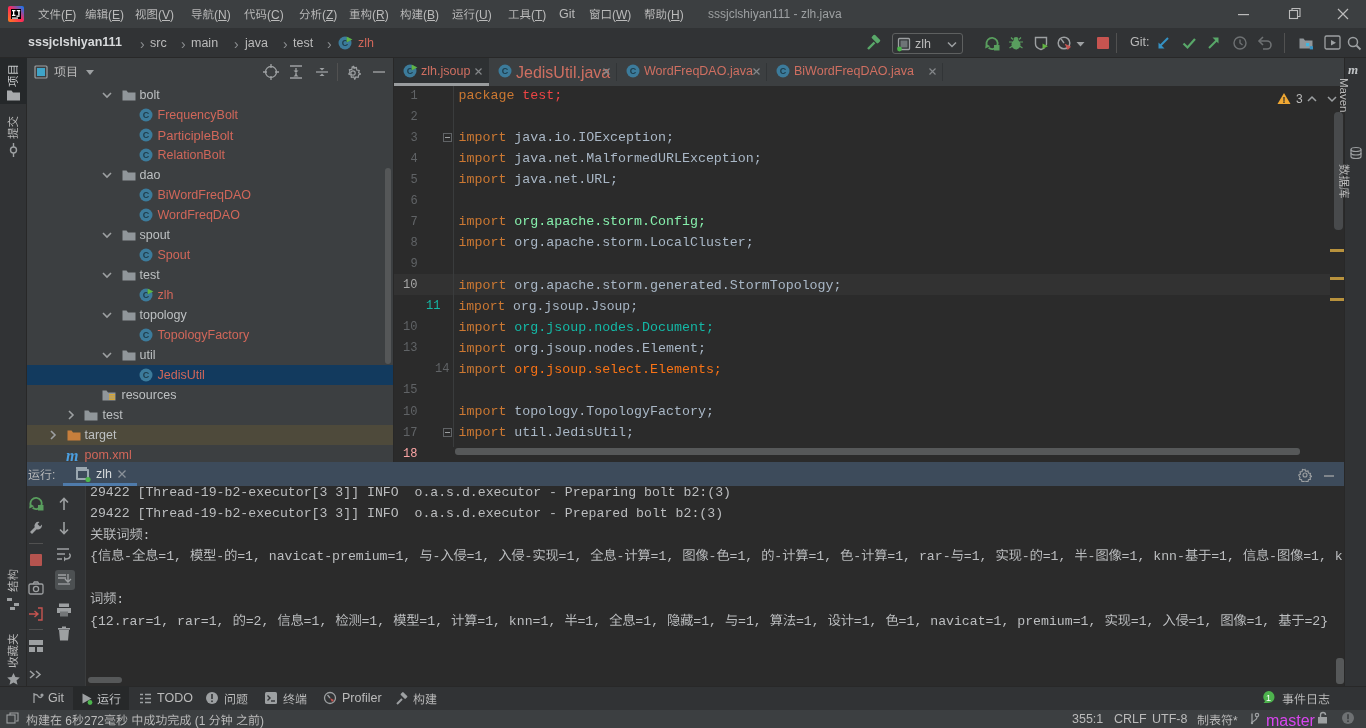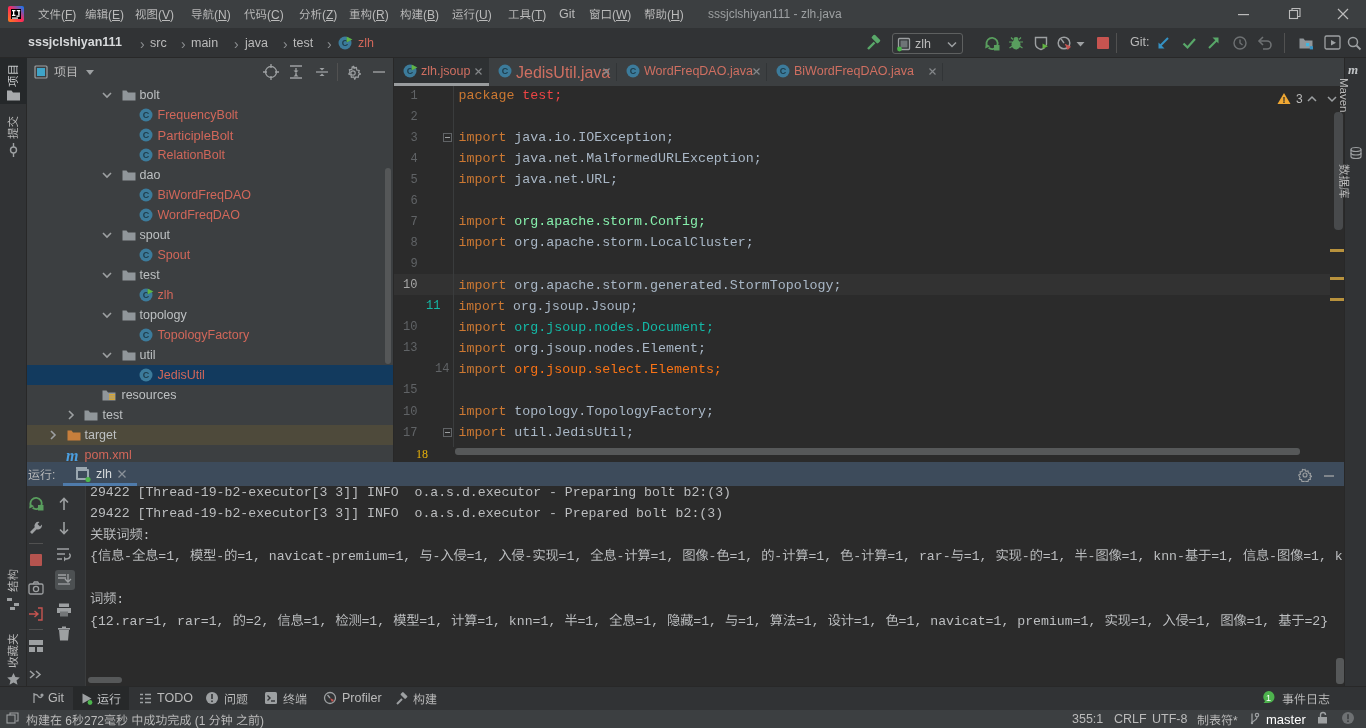--- a/index.html
+++ b/index.html
@@ -538,21 +538,21 @@
 <div style="position:absolute;left:458.5px;top:320.77px;font-family:'Liberation Mono';font-size:13.3px;white-space:pre;line-height:13.3px"><span style="color:#cc7832">import</span><span style="color:#14b8a6"> org.jsoup.nodes.Document;</span></div>
 <div style="position:absolute;left:403px;top:342.34px;color:#606366;font-size:12px;font-family:'Liberation Mono';white-space:pre;line-height:1;">13</div>
 <div style="position:absolute;left:458.5px;top:341.84px;font-family:'Liberation Mono';font-size:13.3px;white-space:pre;line-height:13.3px"><span style="color:#cc7832">import</span><span style="color:#a9b7c6"> org.jsoup.nodes.Element;</span></div>
 <div style="position:absolute;left:417px;top:363.41px;color:#606366;font-size:12px;font-family:'Liberation Mono';white-space:pre;line-height:1;margin-left:18px;">14</div>
 <div style="position:absolute;left:458.5px;top:362.91px;font-family:'Liberation Mono';font-size:13.3px;white-space:pre;line-height:13.3px"><span style="color:#cc7832">import</span><span style="color:#f97316"> org.jsoup.select.Elements;</span></div>
 <div style="position:absolute;left:403px;top:384.48px;color:#606366;font-size:12px;font-family:'Liberation Mono';white-space:pre;line-height:1;">15</div>
 <div style="position:absolute;left:403px;top:405.55px;color:#606366;font-size:12px;font-family:'Liberation Mono';white-space:pre;line-height:1;">10</div>
 <div style="position:absolute;left:458.5px;top:405.05px;font-family:'Liberation Mono';font-size:13.3px;white-space:pre;line-height:13.3px"><span style="color:#cc7832">import</span><span style="color:#a9b7c6"> topology.TopologyFactory;</span></div>
 <div style="position:absolute;left:403px;top:426.62px;color:#606366;font-size:12px;font-family:'Liberation Mono';white-space:pre;line-height:1;">17</div>
 <div style="position:absolute;left:458.5px;top:426.12px;font-family:'Liberation Mono';font-size:13.3px;white-space:pre;line-height:13.3px"><span style="color:#cc7832">import</span><span style="color:#a9b7c6"> util.JedisUtil;</span></div>
-<div style="position:absolute;left:403px;top:447.69px;color:#eab308;font-size:12px;font-family:Liberation Serif, serif;white-space:pre;line-height:1;margin-left:13px;">18</div>
+<div style="position:absolute;left:403px;top:447.69px;color:#fca5a5;font-size:12px;font-family:Liberation Mono, monospace;white-space:pre;line-height:1;">18</div>
 <svg class="a" style="left:443px;top:133.14px;" width="9" height="9">
     <rect x="0.5" y="0.5" width="8" height="8" fill="#2b2b2b" stroke="#606366"></rect>
     <path d="M2 4.5h5" stroke="#9da0a2" stroke-width="1"></path>
   </svg>
 <svg class="a" style="left:443px;top:428.12px;" width="9" height="9">
     <rect x="0.5" y="0.5" width="8" height="8" fill="#2b2b2b" stroke="#606366"></rect>
     <path d="M2 4.5h5" stroke="#9da0a2" stroke-width="1"></path>
   </svg>
 <div class="a" style="left:453px;top:86px;width:1px;height:361px;background:#3a3c3d;"></div>
 <div class="a" style="left:455px;top:448px;width:845px;height:7px;background:#565859;border-radius:3px;"></div>
@@ -906,21 +906,21 @@
     <use href="#g78" transform="translate(0 12.5) scale(12)" fill="#bbbbbb"></use>
     <use href="#g79" transform="translate(12 12.5) scale(12)" fill="#bbbbbb"></use>
     <use href="#g80" transform="translate(24 12.5) scale(12)" fill="#bbbbbb"></use>
     <text x="36" y="12.5" font-family="Liberation Sans" font-size="12" fill="#bbbbbb" xml:space="preserve">*</text>
   </svg>
 <svg class="a" style="left:1248px;top:712px;" width="13" height="13">
     <path d="M4 1.5v10M4 11.5c0-3 5-3 5-6V4" stroke="#9da0a2" stroke-width="1.3" fill="none"></path>
     <circle cx="9" cy="3" r="1.7" fill="none" stroke="#9da0a2" stroke-width="1.2"></circle>
     <circle cx="4" cy="11" r="1.2" fill="#9da0a2"></circle>
   </svg>
-<div style="position:absolute;left:1266px;top:713px;color:#ffffff;font-size:13px;font-family:'Liberation Sans';white-space:pre;line-height:1;">master</div>
+<div style="position:absolute;left:1266px;top:713px;color:#d946ef;font-size:16px;font-family:'Liberation Sans';white-space:pre;line-height:1;">master</div>
 <svg class="a" style="left:1316px;top:711px;" width="13" height="13">
     <rect x="2" y="6" width="9" height="6.5" fill="#9da0a2"></rect>
     <path d="M4.5 6V4a2.5 2.5 0 0 1 5 0" stroke="#9da0a2" stroke-width="1.4" fill="none"></path>
   </svg>
 <svg class="a" style="left:1341px;top:711px;" width="14" height="14">
     <circle cx="7" cy="7" r="6" fill="#6e7173"></circle>
     <rect x="6.2" y="3.2" width="1.6" height="5" fill="#3c3f41"></rect>
     <rect x="6.2" y="9.4" width="1.6" height="1.6" fill="#3c3f41"></rect>
   </svg>
 </body></html>

